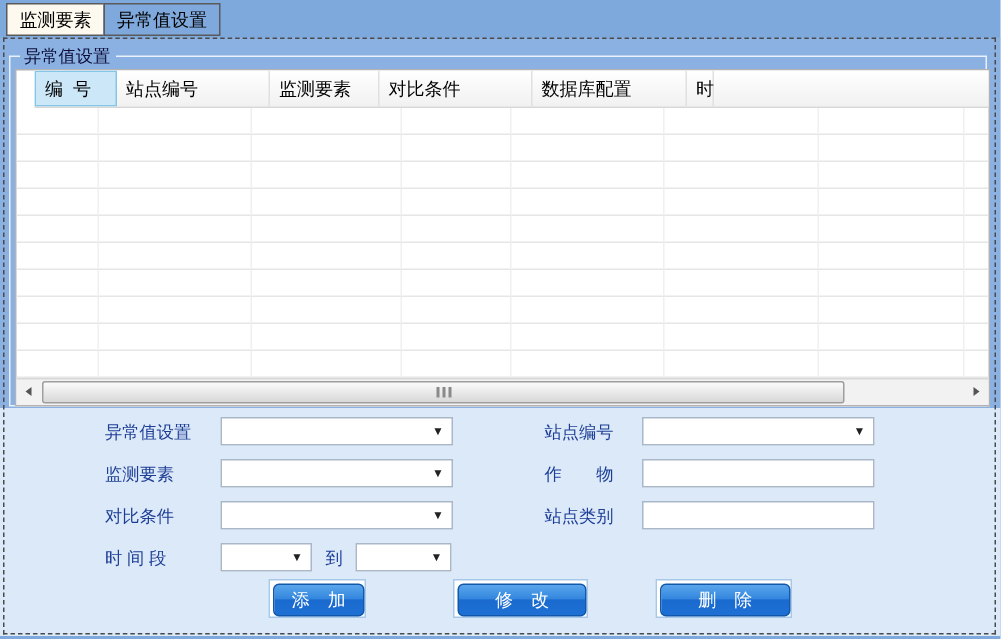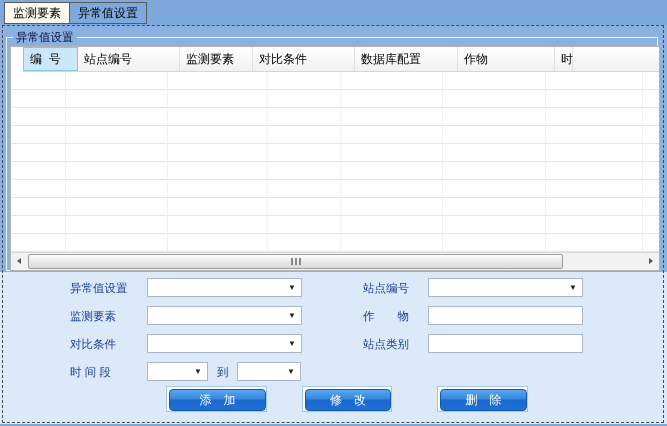--- a/index.html
+++ b/index.html
@@ -80,21 +80,20 @@
   <legend>异常值设置</legend>
 </fieldset>
 
 <div class="grid">
   <div class="thead">
       <div class="th hl" style="width: 55px;">编  号</div>
       <div class="th" style="width: 102px;">站点编号</div>
       <div class="th" style="width: 73px;">监测要素</div>
       <div class="th" style="width: 102px;">对比条件</div>
       <div class="th" style="width: 103px;">数据库配置</div>
-      <div class="th" style="width: 97px;">作物</div>
       <div class="th" style="width: 18px;">时</div>
     </div>
   <div class="tbody">
       <div class="tr">
         <div class="td" style="width: 55px;"></div>
         <div class="td" style="width: 102px;"></div>
         <div class="td" style="width: 100px;"></div>
         <div class="td" style="width: 73px;"></div>
         <div class="td" style="width: 102px;"></div>
         <div class="td" style="width: 103px;"></div>
@@ -235,21 +234,21 @@
 <div class="combo" style="left:428px;top:278px;width:155px;">
   <span class="arrow">▼</span>
 </div>
 
 <div class="flabel" style="left:363px;top:309px;">作　　物</div>
 <input class="tinput" style="left: 428px; top: 306px; width: 155px;" value="">
 
 <div class="flabel" style="left:363px;top:337px;">站点类别</div>
 <input class="tinput" style="left: 428px; top: 334px; width: 155px;" value="">
 
-<div class="btn-frame" style="left:166px;width:101px;">
+<div class="btn-frame" style="left:179px;width:65px;">
   <div class="btn">添　加</div>
 </div>
 <div class="btn-frame" style="left:302px;width:90px;">
   <div class="btn">修　改</div>
 </div>
 <div class="btn-frame" style="left:437px;width:91px;">
   <div class="btn">删　除</div>
 </div>
 
 </body></html>

